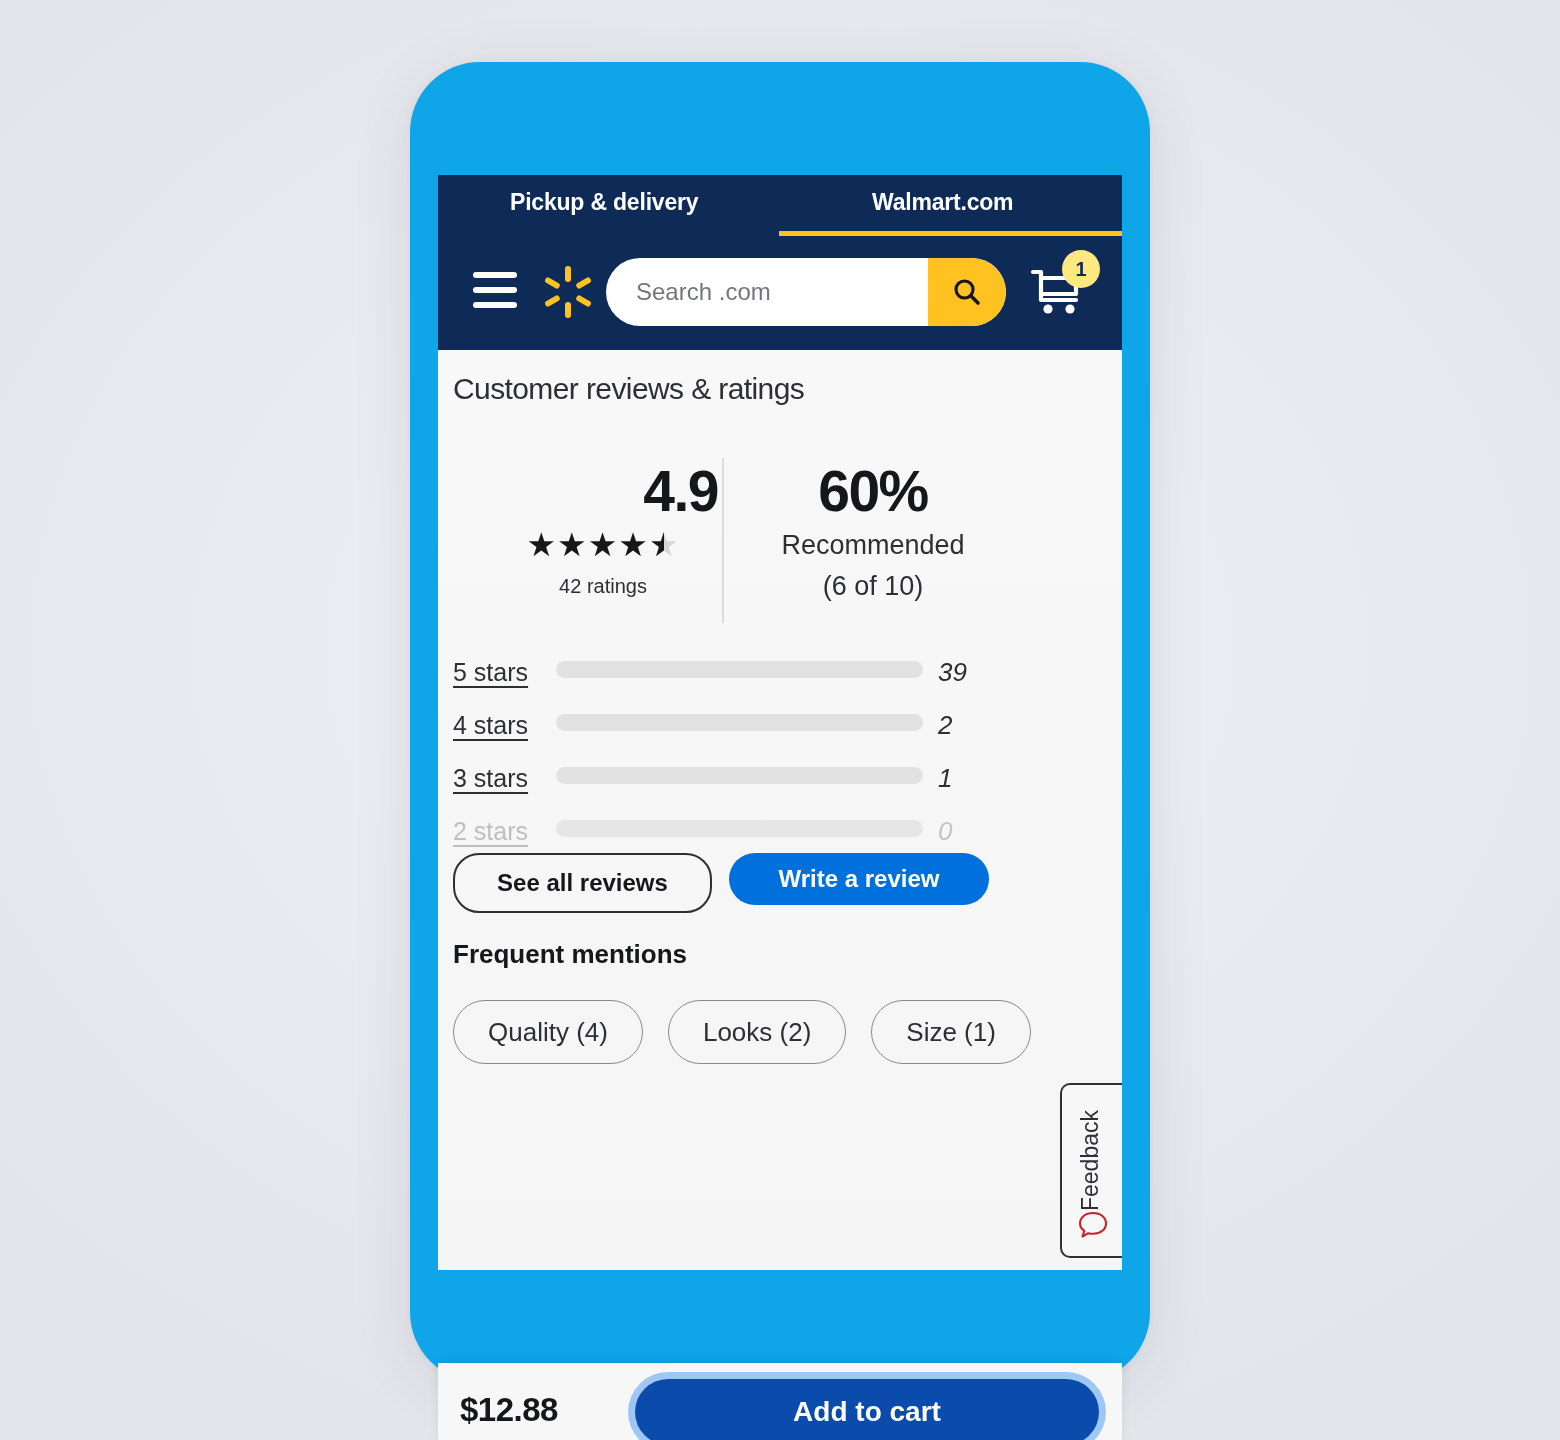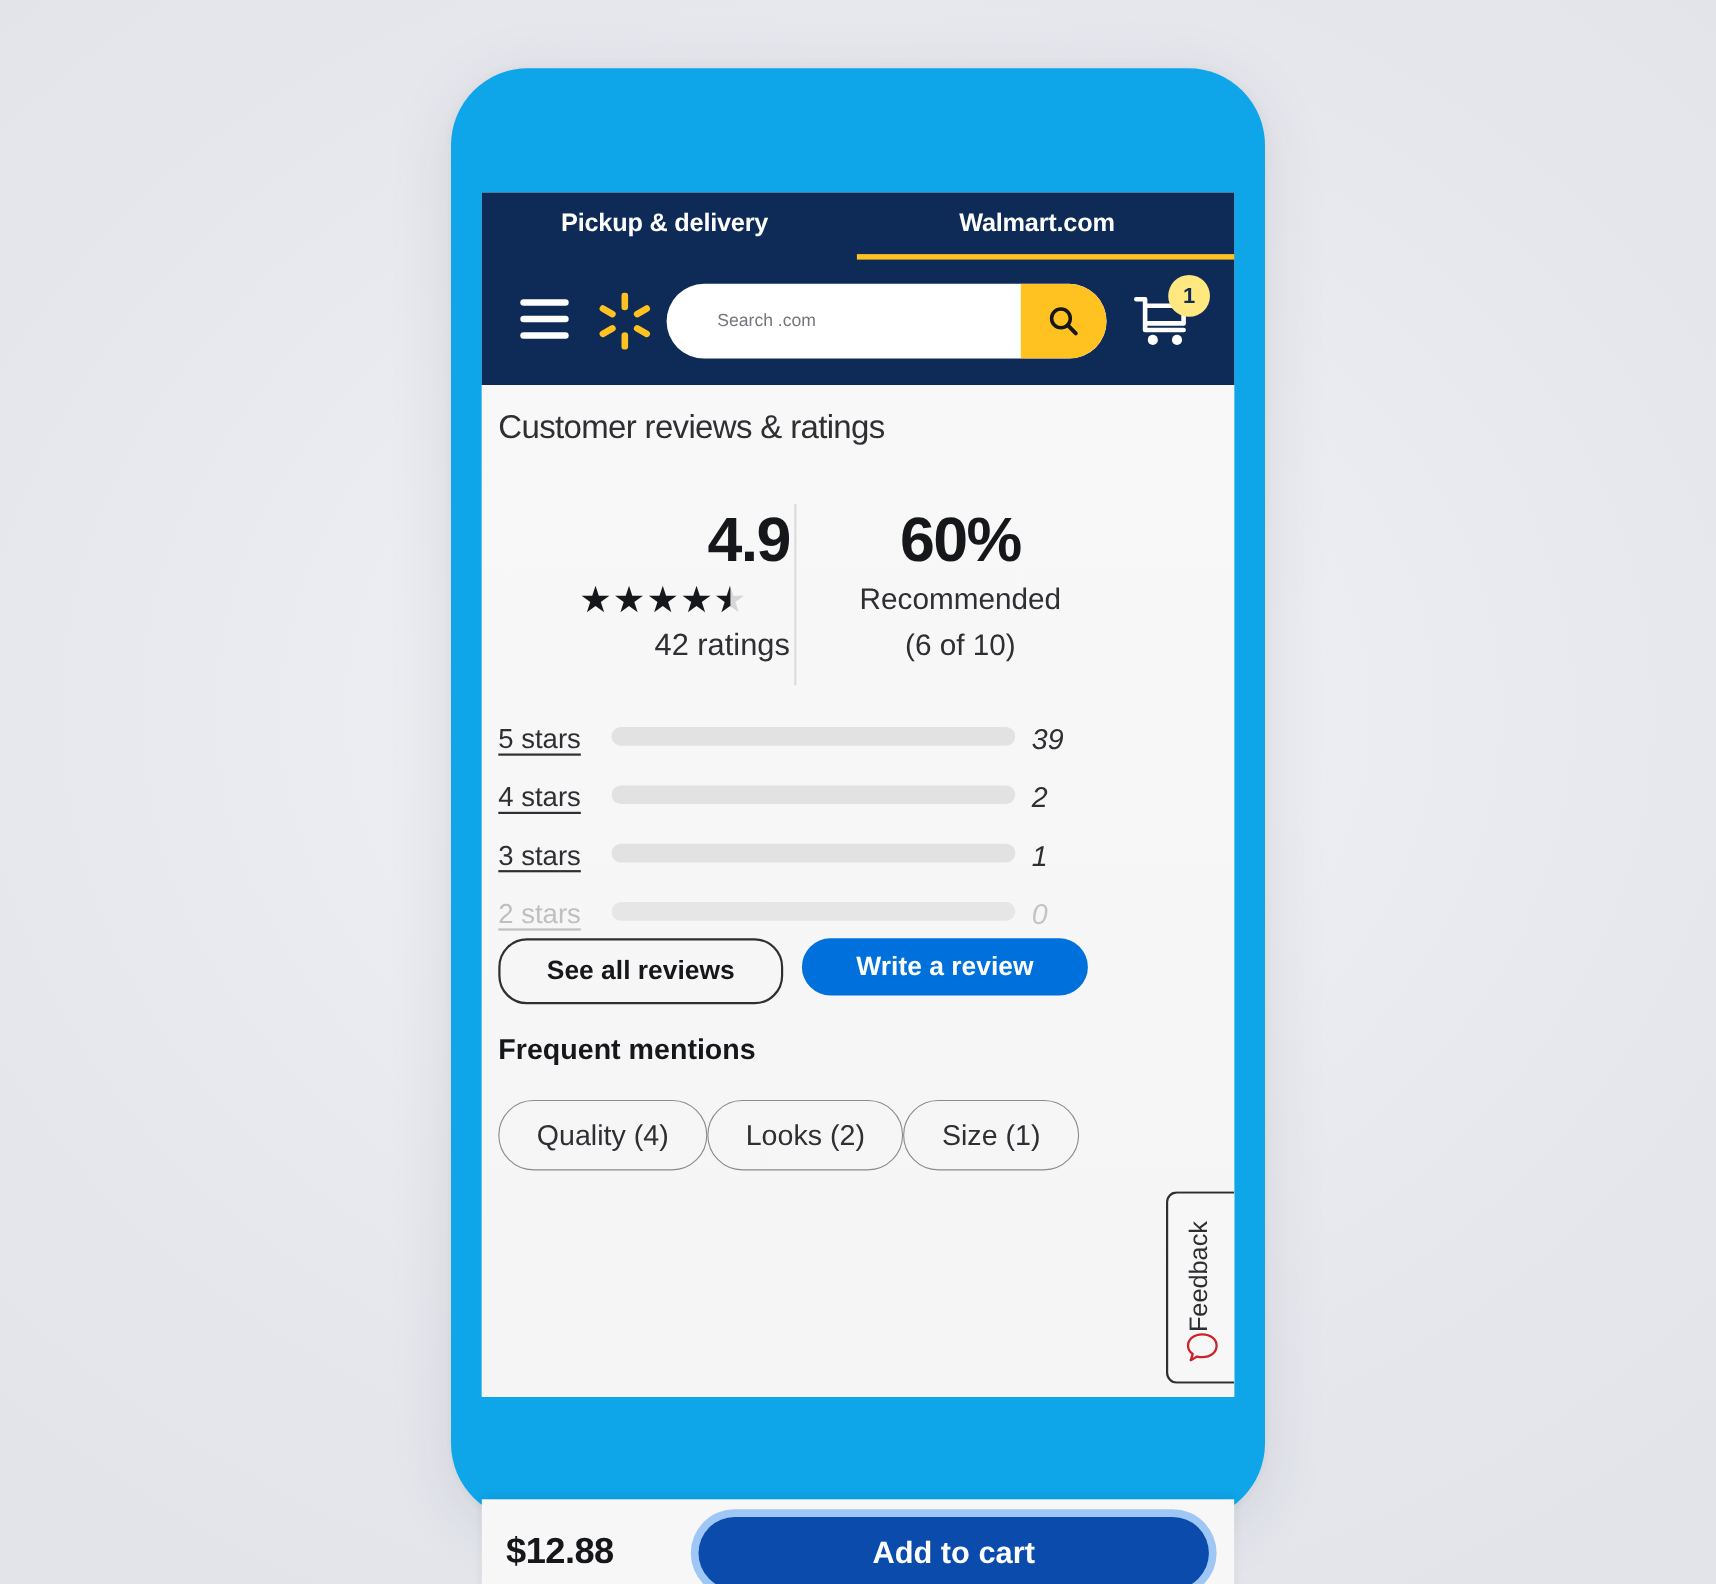--- a/index.html
+++ b/index.html
@@ -105,26 +105,26 @@
   #search-bar {
     position: absolute;
     left: 168px; top: 20px;
     width: 400px; height: 68px;
     background: #ffffff;
     border-radius: 34px;
     overflow: hidden;
   }
   #search-input {
     position: absolute;
-    left: 16px; top: 0;
+    left: 0; top: 0;
     width: 322px; height: 68px;
     border: none; outline: none;
     background: transparent;
     font-family: "Liberation Sans", sans-serif;
-    font-size: 16px;
+    font-size: 24px;
     color: #2e2f32;
     padding-left: 30px;
   }
   #search-input::placeholder { color: #74767c; }
   #search-submit {
     position: absolute;
     right: 0; top: 0;
     width: 78px; height: 68px;
     background: #ffc220;
     border: none;
@@ -212,24 +212,23 @@
   }
   .half-star::before {
     content: "\2605";
     position: absolute;
     left: 0; top: 0;
     width: 50%;
     overflow: hidden;
     color: #16171a;
   }
   #rating-count {
-    font-size: 28px;
+    font-size: 20px;
     color: #2e2f32;
     line-height: 40px;
-    text-align: right;
   }
   #recommend-value {
     font-size: 57px;
     font-weight: bold;
     color: #16171a;
     letter-spacing: -1.5px;
     line-height: 66px;
   }
   #recommend-label {
     font-size: 27px;
@@ -319,20 +318,21 @@
     position: absolute;
     left: 15px; top: 589px;
     font-size: 26px;
     font-weight: bold;
     color: #16171a;
   }
   #mentions-chips {
     position: absolute;
     left: 15px; top: 650px;
     display: flex;
+    gap: 25px;
   }
   .chip {
     height: 64px;
     padding: 0 34px;
     border: 1.5px solid #8a8a8a;
     border-radius: 32px;
     background: transparent;
     font-family: "Liberation Sans", sans-serif;
     font-size: 26px;
     color: #2e2f32;

